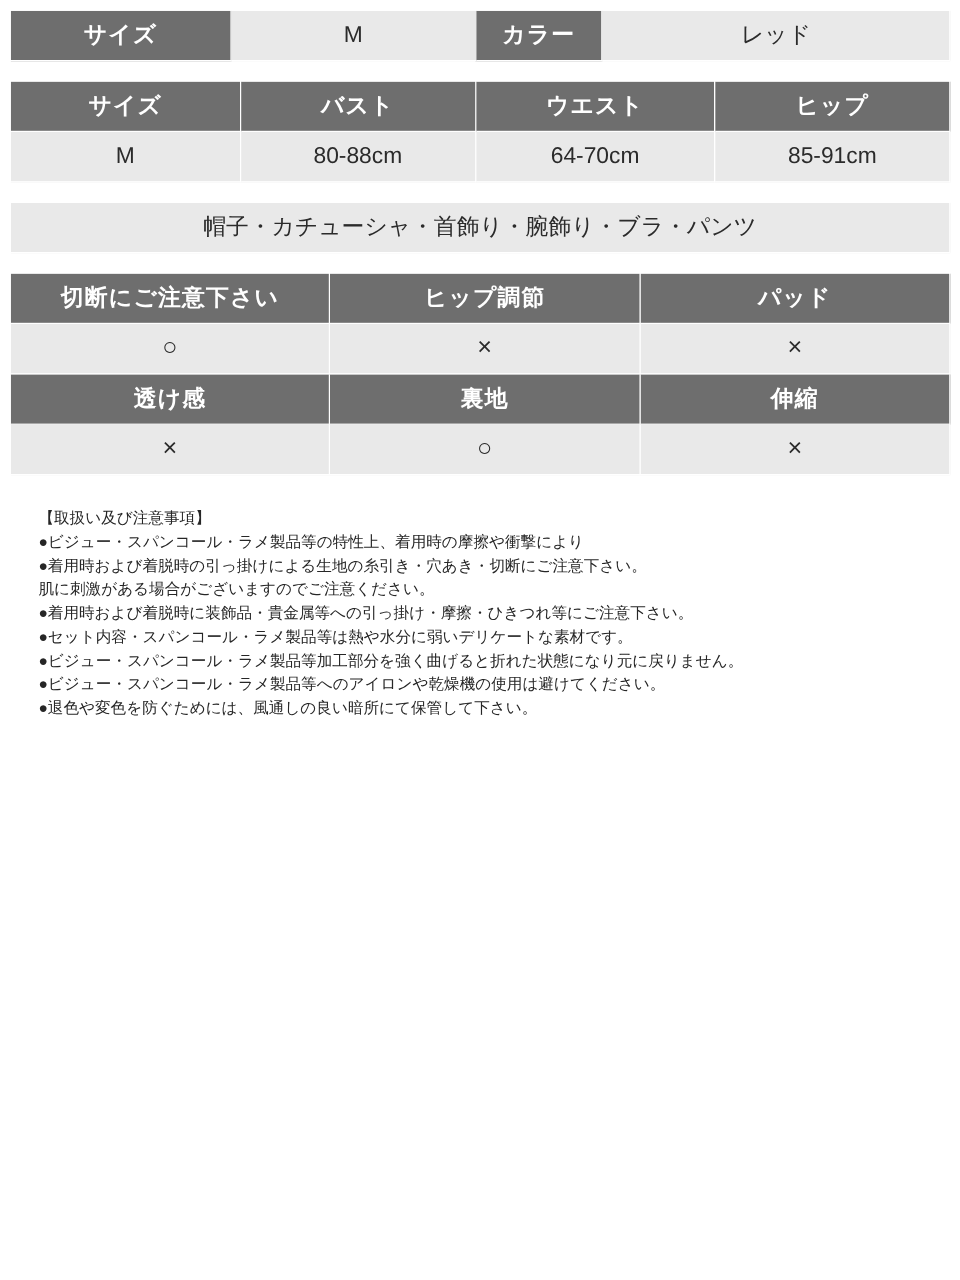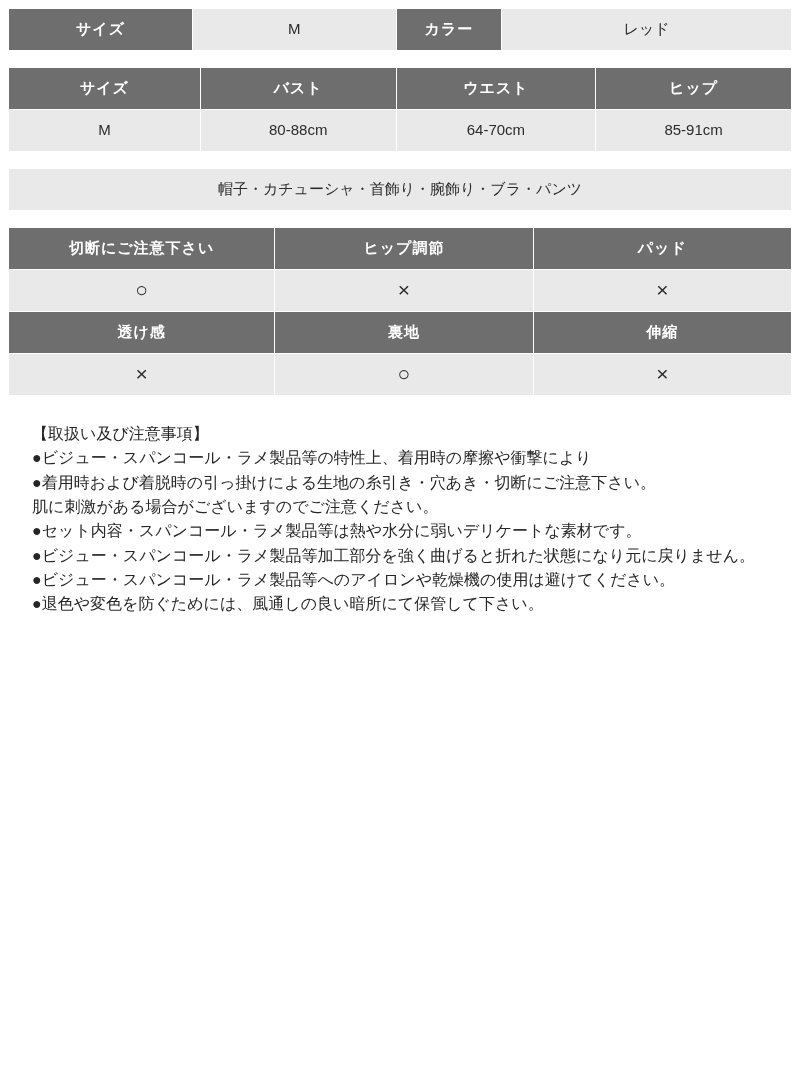--- a/index.html
+++ b/index.html
@@ -19,41 +19,41 @@
   }
   table {
     border-collapse: collapse;
     width: 784px;
     table-layout: fixed;
   }
   td {
     border: 1px solid #ffffff;
     text-align: center;
     vertical-align: middle;
-    font-size: 15px;
+    font-size: 19px;
     color: #2b2b2b;
     padding: 0;
     height: 42px;
     line-height: 1.25;
   }
   td.hdr {
     background: #6e6e6e;
     color: #ffffff;
     font-weight: bold;
     letter-spacing: 1px;
   }
   td.val {
     background: #e9e9e9;
     color: #2b2b2b;
   }
   .tbl-gap { height: 16px; }
   .notes {
     margin-top: 26px;
     padding-left: 24px;
-    font-size: 16px;
+    font-size: 13px;
     line-height: 1.52;
     color: #262626;
   }
   .notes div { white-space: pre-wrap; }
   .mark-o { font-size: 21px; }
   .mark-x { font-size: 21px; }
 </style>
 </head>
 <body>
 
@@ -141,19 +141,20 @@
         <td class="val mark-x">×</td>
       </tr>
     </tbody>
   </table>
 
   <div class="notes">
     <div>【取扱い及び注意事項】</div>
     <div>●ビジュー・スパンコール・ラメ製品等の特性上、着用時の摩擦や衝撃により</div>
     <div>●着用時および着脱時の引っ掛けによる生地の糸引き・穴あき・切断にご注意下さい。</div>
     <div>肌に刺激がある場合がございますのでご注意ください。</div>
+    <div>●着用時および着脱時に装飾品・貴金属等への引っ掛け・摩擦・ひきつれ等にご注意下さい。</div>
     <div>●セット内容・スパンコール・ラメ製品等は熱や水分に弱いデリケートな素材です。</div>
     <div>●ビジュー・スパンコール・ラメ製品等加工部分を強く曲げると折れた状態になり元に戻りません。</div>
     <div>●ビジュー・スパンコール・ラメ製品等へのアイロンや乾燥機の使用は避けてください。</div>
     <div>●退色や変色を防ぐためには、風通しの良い暗所にて保管して下さい。</div>
   </div>
 
 </div>
 
 </body></html>

